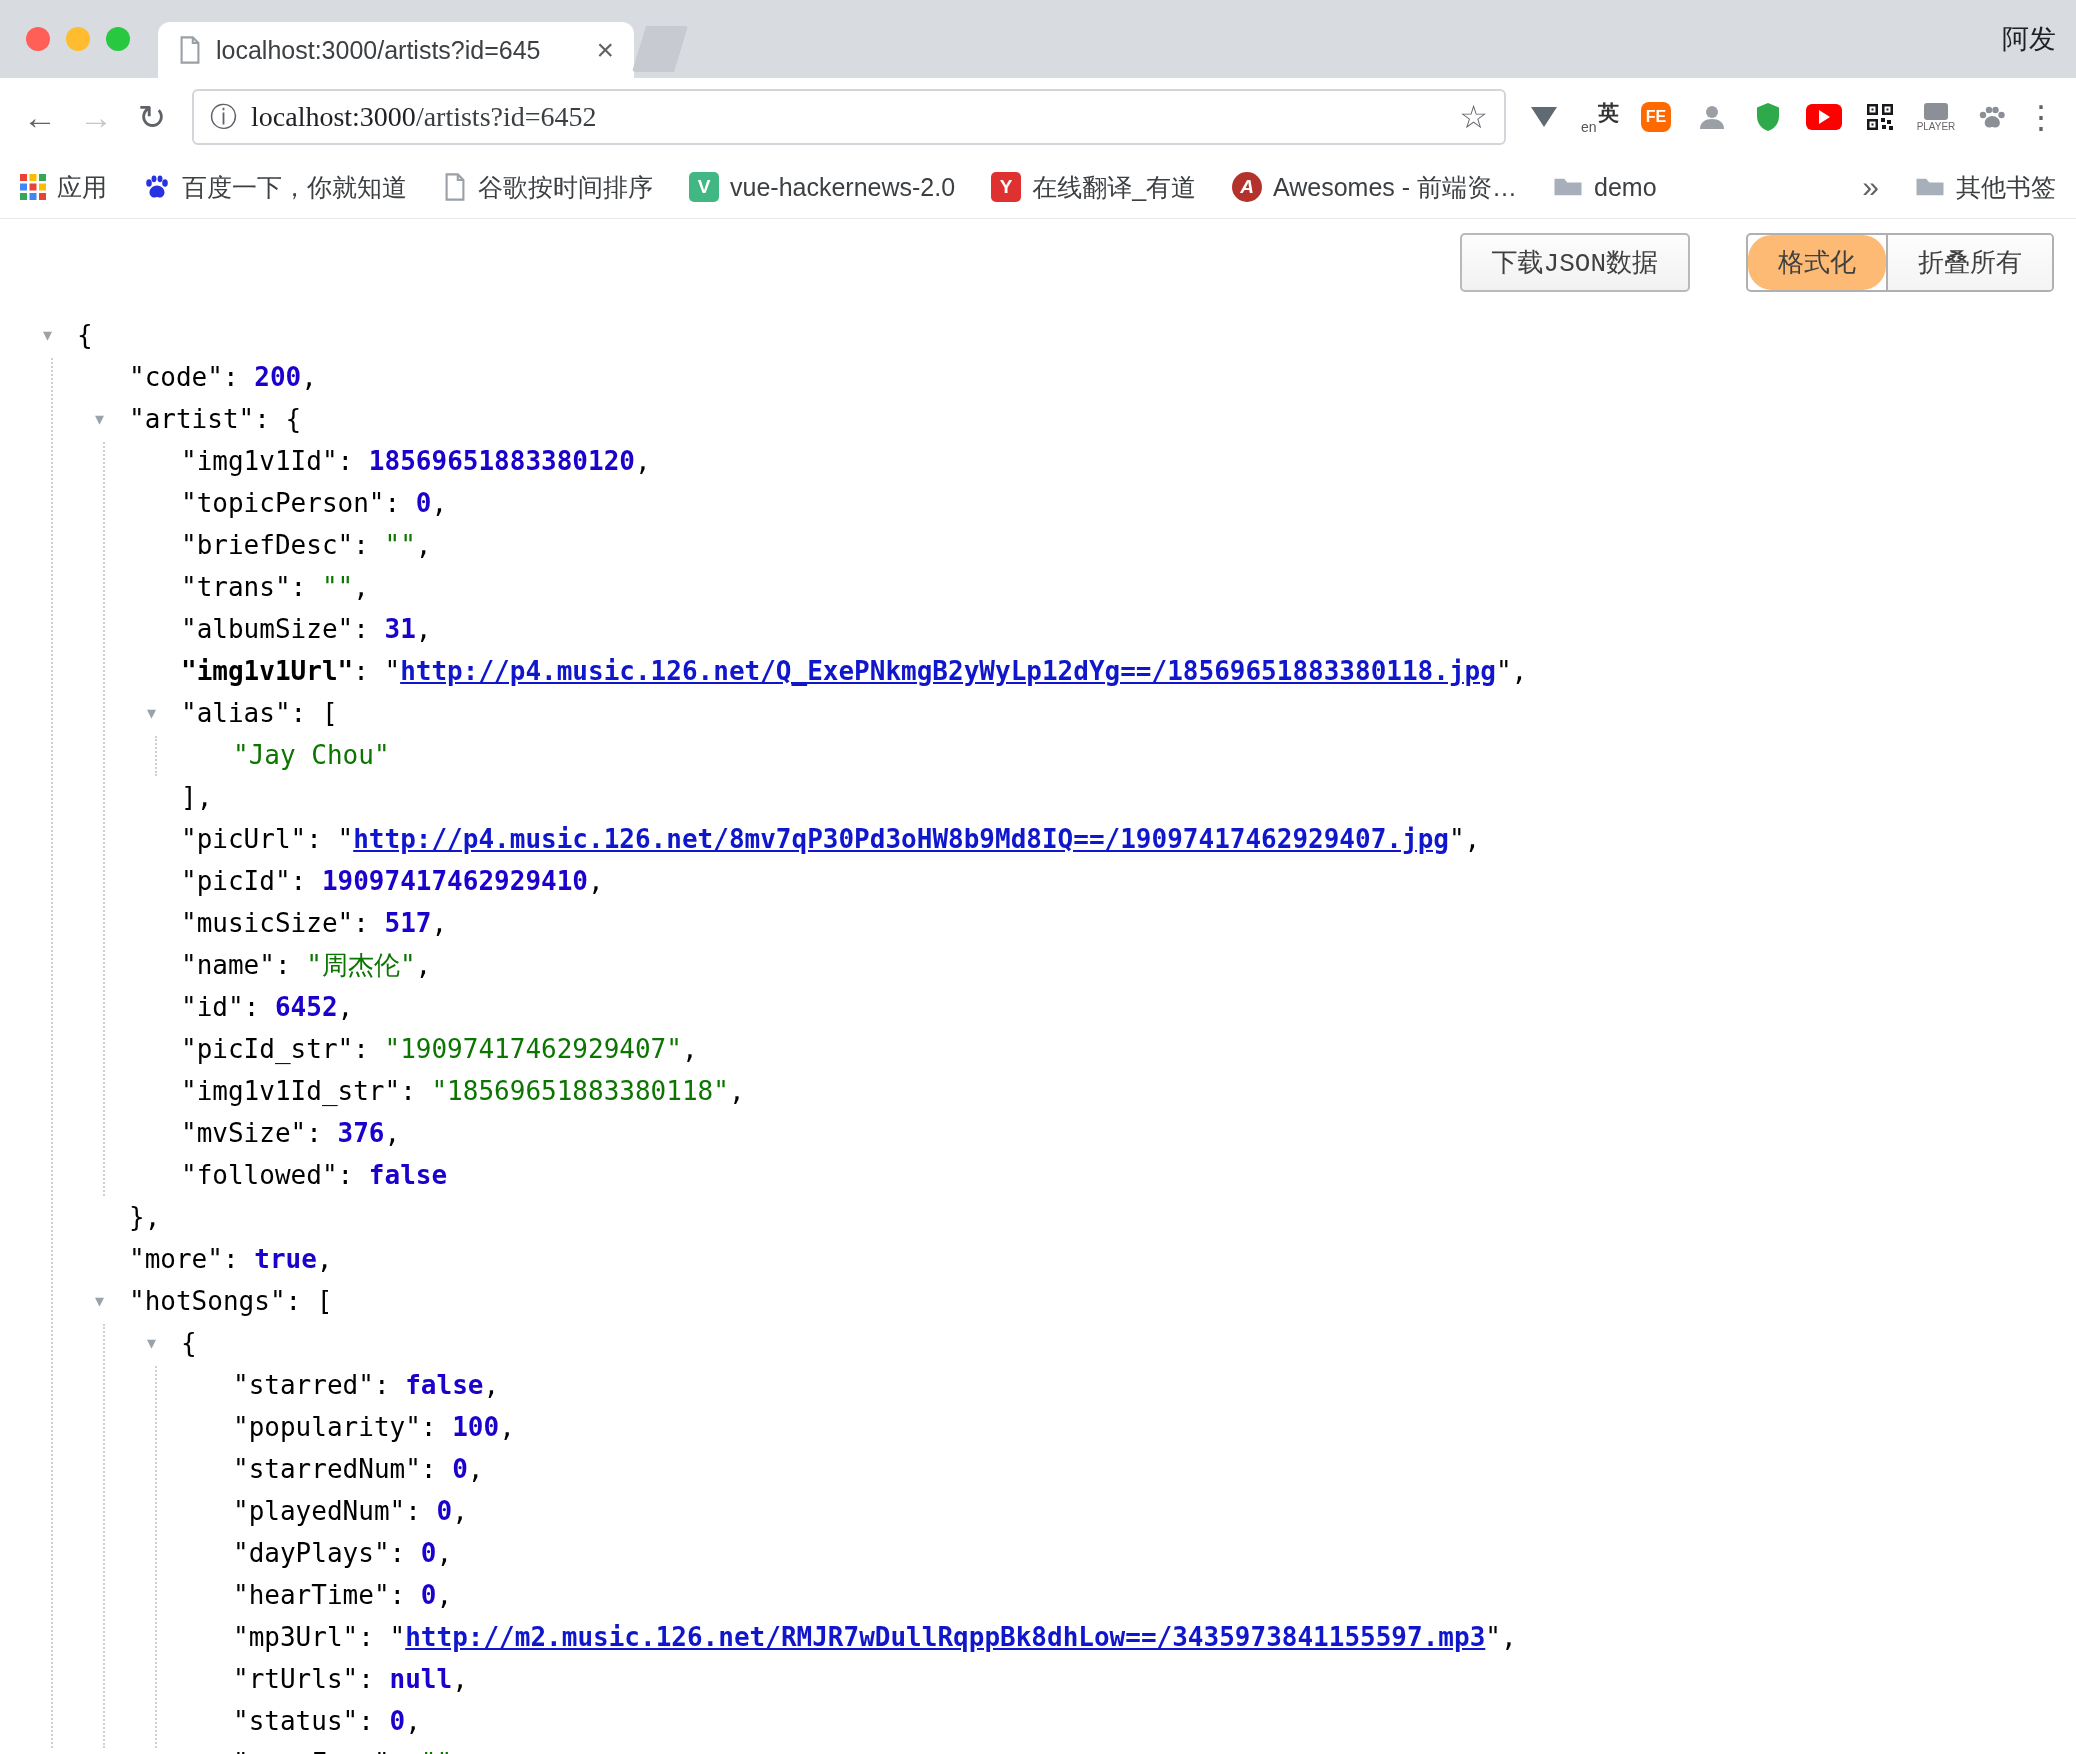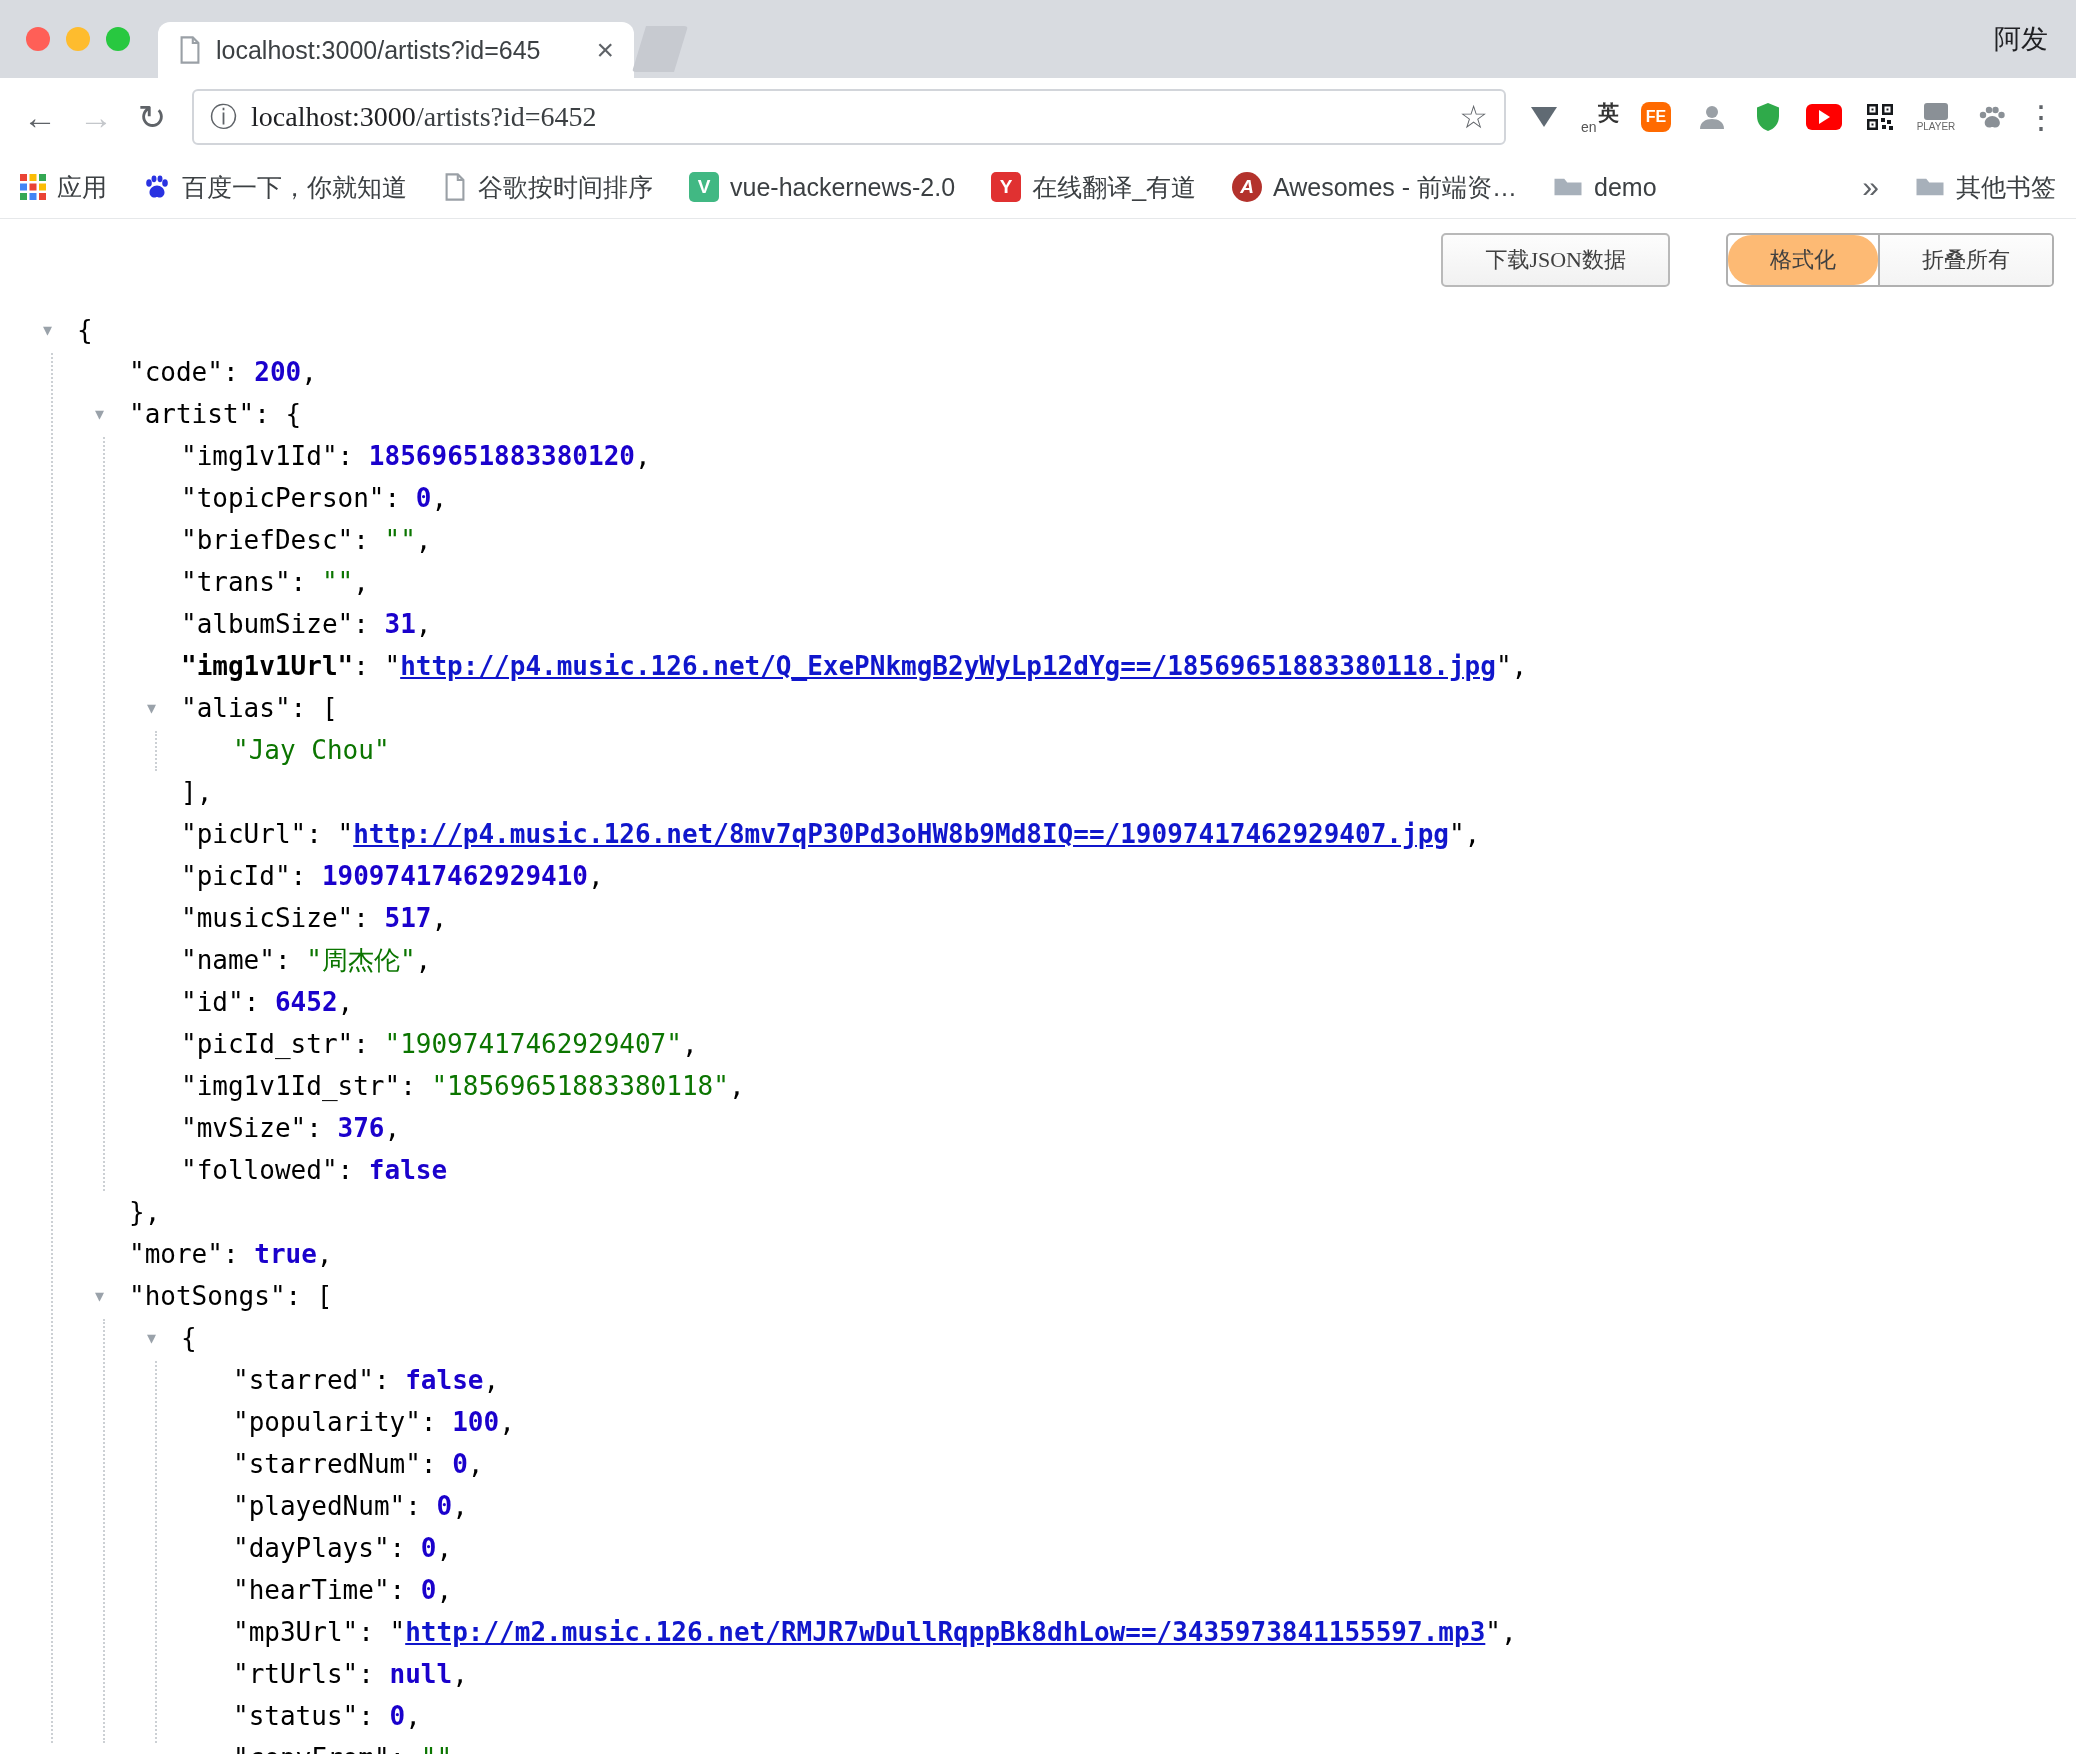--- a/index.html
+++ b/index.html
@@ -14,21 +14,21 @@
   .light.close{background:#ff5f57;}
   .light.min{background:#febc2e;}
   .light.zoom{background:#28c840;}
   .tab{position:absolute;left:158px;bottom:0;width:476px;height:56px;background:#fff;
        border-radius:12px 12px 0 0;display:flex;align-items:center;padding:0 20px;box-sizing:border-box;}
   .tab-fav{display:inline-flex;align-items:center;}
   .tab-title{font-size:25px;color:#3c4043;margin-left:14px;flex:1;white-space:nowrap;overflow:hidden;}
   .tab-close{font-size:30px;color:#5f6368;margin-left:10px;}
   .newtab{position:absolute;left:632px;bottom:6px;width:56px;height:46px;background:#c7cad0;
           clip-path:polygon(14px 0,100% 0,calc(100% - 14px) 100%,0 100%);border-radius:4px;}
-  .user-label{position:absolute;right:28px;top:50%;transform:translateY(-50%);font-size:27px;color:#202124;}
+  .user-label{position:absolute;right:20px;top:50%;transform:translateY(-50%);font-size:27px;color:#202124;}
   
   .navbar{height:78px;background:#fff;display:flex;align-items:center;padding:0 14px;gap:4px;}
   .nav-btn{font-size:34px;color:#5f6368;width:52px;text-align:center;flex:0 0 auto;cursor:default;}
   .nav-btn.disabled{color:#c4c7cb;}
   .omnibox{flex:1;height:52px;border:2px solid #d2d5da;border-radius:6px;display:flex;align-items:center;
            padding:0 16px;margin:0 10px;background:#fff;min-width:0;}
   .omni-info{font-size:27px;color:#5f6368;margin-right:14px;}
   .omni-url{font-size:28px;color:#202124;white-space:nowrap;overflow:hidden;font-family:Liberation Serif, serif;}
   .omni-path{color:#3c4043;}
   .omni-star{margin-left:auto;font-size:32px;color:#5f6368;}
@@ -52,22 +52,22 @@
   .tr-en{position:absolute;left:0;bottom:0;font-size:14px;color:#555;}
   .tr-cn{position:absolute;right:0;top:0;font-size:21px;color:#333;font-weight:bold;}
   .yt{width:36px;height:26px;background:#f00;border-radius:6px;display:inline-flex;align-items:center;justify-content:center;}
   .yt-play{width:0;height:0;border-left:11px solid #fff;border-top:7px solid transparent;border-bottom:7px solid transparent;}
   .player-wrap{display:inline-flex;flex-direction:column;align-items:center;gap:2px;}
   .player-box{width:24px;height:17px;background:#8a9096;border-radius:3px;}
   .player-label{font-size:10px;color:#666;line-height:10px;}
   
   .page{position:relative;background:#fff;}
   .toolbar{display:flex;justify-content:flex-end;align-items:center;padding:14px 22px 0 0;gap:56px;}
-  .btn{font-family:Liberation Serif, serif;font-size:22px;color:#404040;border:2px solid #b9b9b9;
-       border-radius:5px;background:linear-gradient(#fdfdfd,#f1f1f1);padding:10px 42px;cursor:default;}
+  .btn{font-family:Liberation Mono, monospace;font-size:26px;color:#404040;border:2px solid #b9b9b9;
+       border-radius:5px;background:linear-gradient(#fdfdfd,#f1f1f1);padding:10px 30px;cursor:default;}
   .seg{display:flex;border:2px solid #b0b0b0;border-radius:5px;overflow:hidden;}
   .seg .btn{border:none;border-radius:0;background:linear-gradient(#fdfdfd,#f4f4f4);}
   .seg .btn.active{background:#fdba74;border-radius:24px;}
   .seg .btn + .btn{border-left:2px solid #b0b0b0;}
   
   .json{position:relative;margin-top:22px;font-family:"DejaVu Sans Mono","Liberation Mono",monospace;
         font-size:26px;line-height:42px;color:#000;}
   .jrow{position:relative;white-space:nowrap;height:42px;}
   .arrow{position:absolute;top:0;font-size:15px;color:#9aa2aa;line-height:42px;cursor:default;}
   .key{color:#000;}

